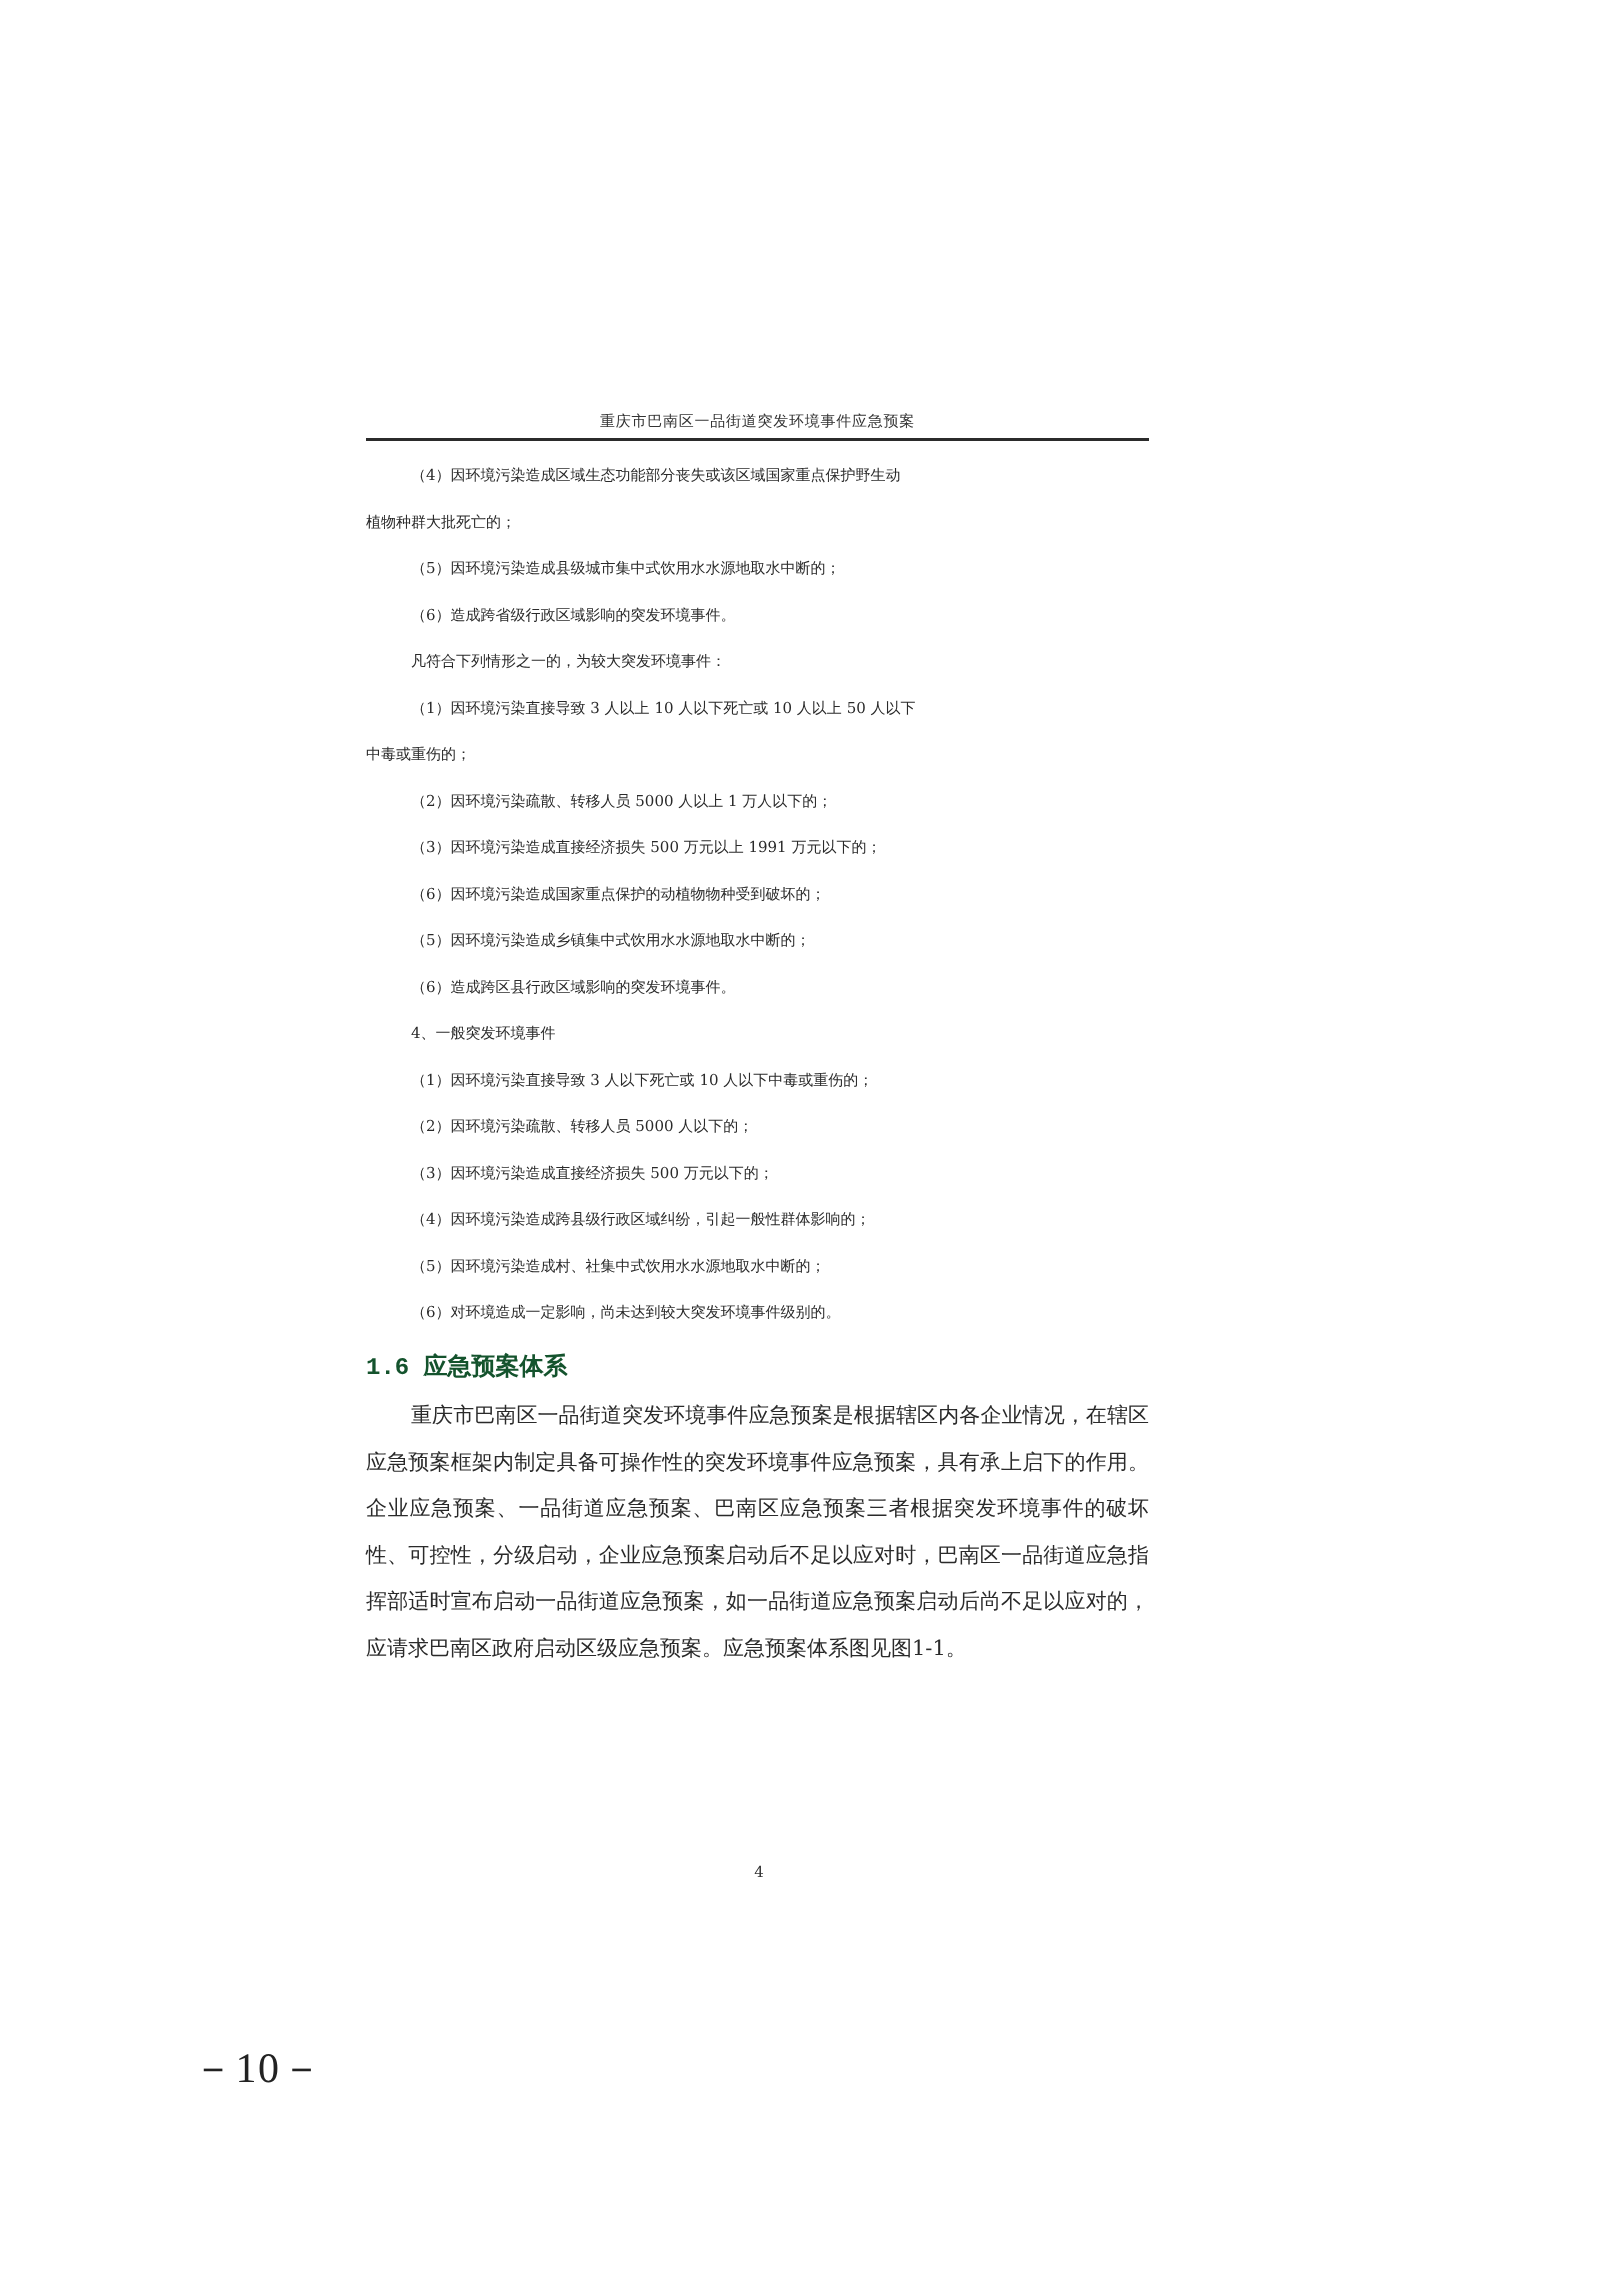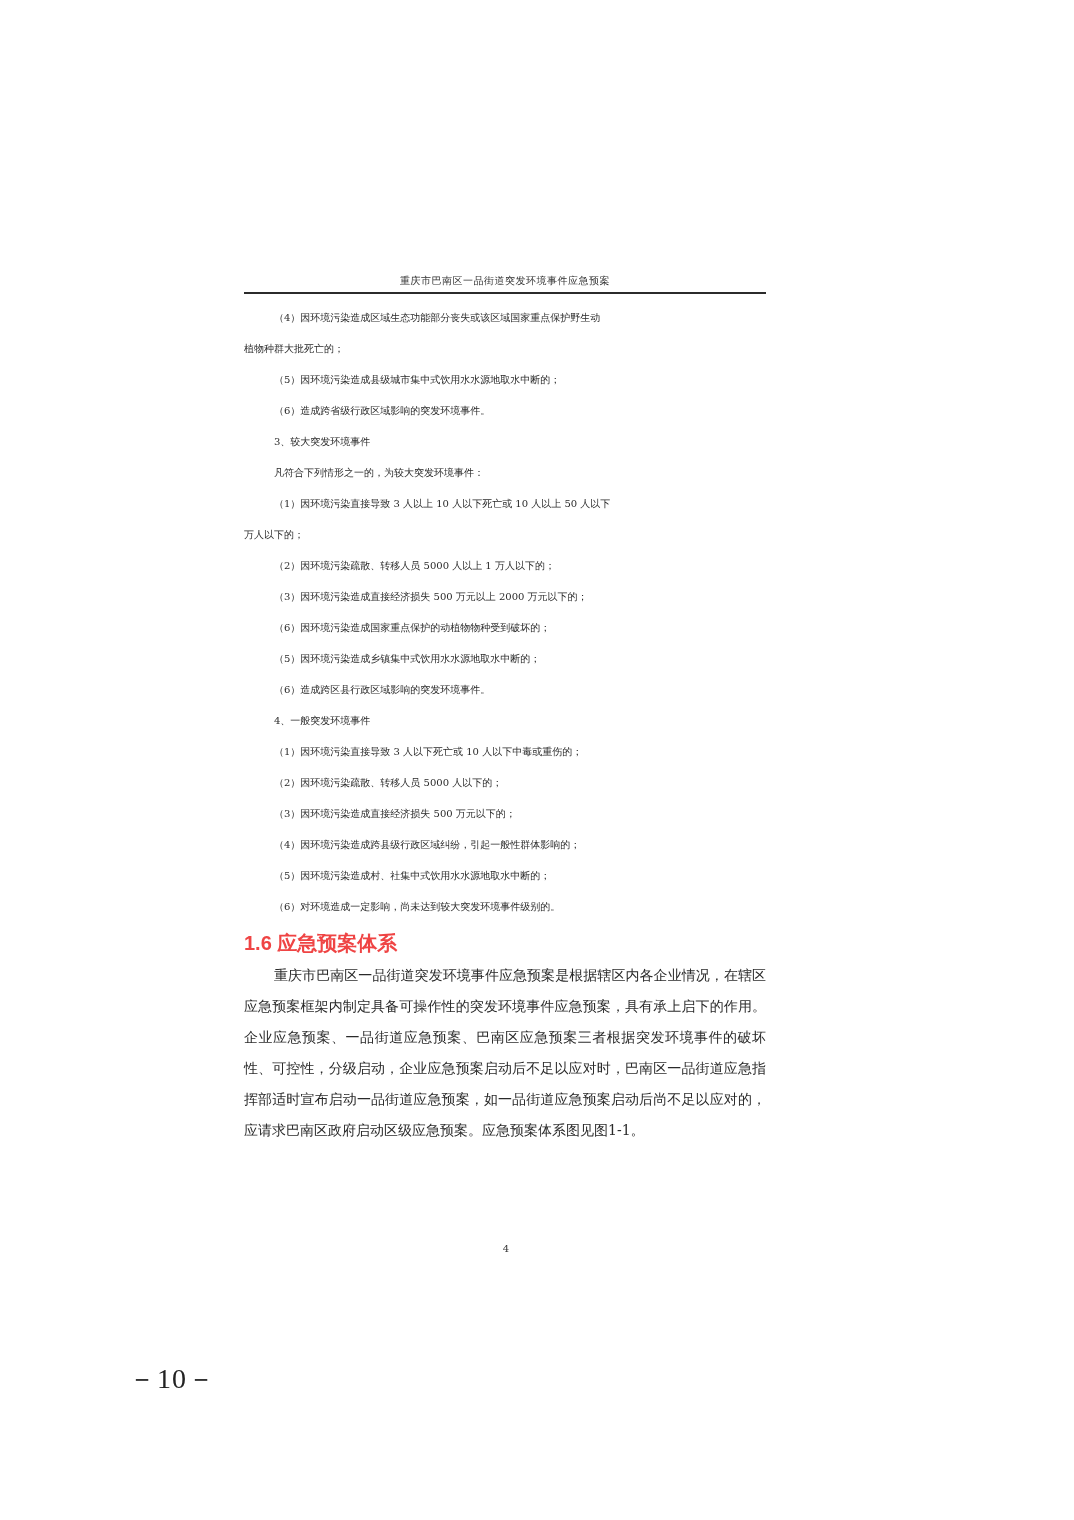--- a/index.html
+++ b/index.html
@@ -43,26 +43,26 @@
       font-size: 10px;
       line-height: 31px;
       height: 31px;
       white-space: nowrap;
       overflow: visible;
     }
     .indent {
       padding-left: 30px;
     }
     .section-title {
-      font-family: Liberation Sans, sans-serif;
+      font-family: Liberation Mono, monospace;
       font-weight: bold;
-      font-size: 20px;
+      font-size: 16px;
       line-height: 34px;
       height: 34px;
-      color: #ef4444;
+      color: #14532d;
       margin-top: 4px;
     }
     .para {
       font-size: 14px;
       line-height: 31px;
       text-align: justify;
       text-indent: 30px;
     }
     .inner-page-number {
       position: absolute;
@@ -88,26 +88,25 @@
 
 <div class="page-header">重庆市巴南区一品街道突发环境事件应急预案</div>
 <div class="header-rule"></div>
 
 <div class="content">
   <div class="line indent">（4）因环境污染造成区域生态功能部分丧失或该区域国家重点保护野生动</div>
   <div class="line">植物种群大批死亡的；</div>
   <div class="line indent">（5）因环境污染造成县级城市集中式饮用水水源地取水中断的；</div>
   <div class="line indent">（6）造成跨省级行政区域影响的突发环境事件。</div>
 
-  <div class="line indent">3、较大突发环境事件</div>
   <div class="line indent">凡符合下列情形之一的，为较大突发环境事件：</div>
   <div class="line indent">（1）因环境污染直接导致 3 人以上 10 人以下死亡或 10 人以上 50 人以下</div>
-  <div class="line">万人以下的；</div>
+  <div class="line">中毒或重伤的；</div>
   <div class="line indent">（2）因环境污染疏散、转移人员 5000 人以上 1 万人以下的；</div>
-  <div class="line indent">（3）因环境污染造成直接经济损失 500 万元以上 2000 万元以下的；</div>
+  <div class="line indent">（3）因环境污染造成直接经济损失 500 万元以上 1991 万元以下的；</div>
   <div class="line indent">（6）因环境污染造成国家重点保护的动植物物种受到破坏的；</div>
   <div class="line indent">（5）因环境污染造成乡镇集中式饮用水水源地取水中断的；</div>
   <div class="line indent">（6）造成跨区县行政区域影响的突发环境事件。</div>
 
   <div class="line indent">4、一般突发环境事件</div>
   <div class="line indent">（1）因环境污染直接导致 3 人以下死亡或 10 人以下中毒或重伤的；</div>
   <div class="line indent">（2）因环境污染疏散、转移人员 5000 人以下的；</div>
   <div class="line indent">（3）因环境污染造成直接经济损失 500 万元以下的；</div>
   <div class="line indent">（4）因环境污染造成跨县级行政区域纠纷，引起一般性群体影响的；</div>
   <div class="line indent">（5）因环境污染造成村、社集中式饮用水水源地取水中断的；</div>

